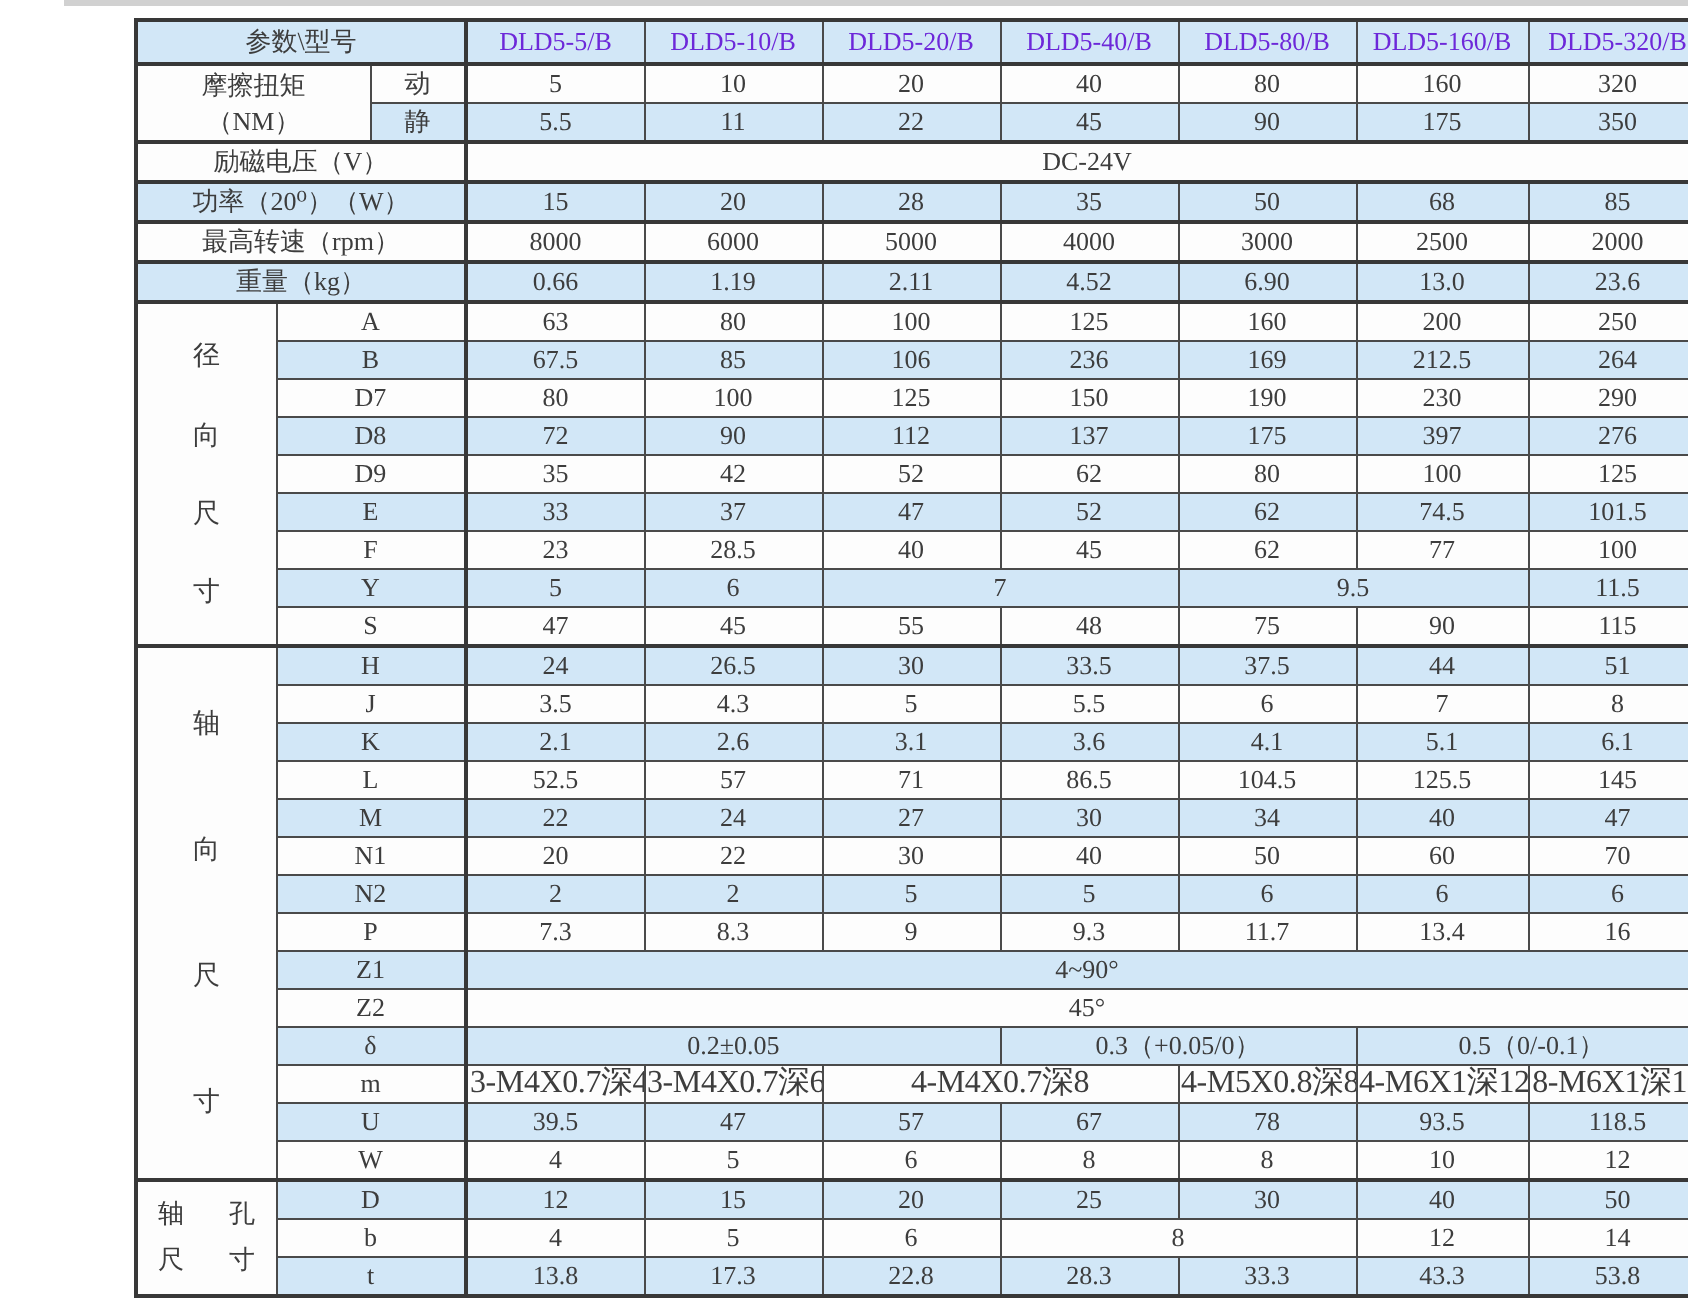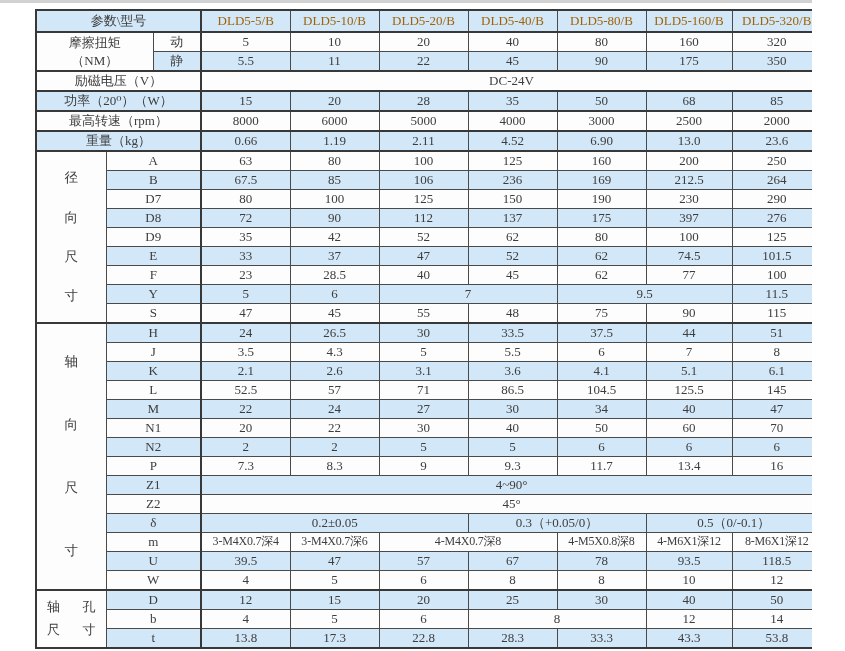--- a/index.html
+++ b/index.html
@@ -1,18 +1,19 @@
 <!DOCTYPE html>
 <html><head>
 <meta charset="utf-8">
 <style>
   html,body{margin:0;padding:0;background:#ffffff;}
   .viewport{
     position:relative;width:812px;height:651px;overflow:hidden;background:#ffffff;
     font-family:"Liberation Serif","DejaVu Serif",serif;
+    margin-left:32px;
   }
   .top-strip{position:absolute;top:0;left:0;width:845px;height:3px;background:#c6c6c6;opacity:.8;}
   table.spec{
     border-collapse:collapse;table-layout:fixed;
     position:absolute;left:35px;top:9px;width:788px;
     border:2px solid #383838;
   }
   td{
     border:1px solid #4a4a4a;
     text-align:center;vertical-align:middle;
@@ -25,22 +26,22 @@
   tr.thick-top td{border-top:2px solid #383838;}
   td.header-cell{height:20px;}
   td.first-data{border-left:2px solid #383838;}
   td.lead{font-size:13px;}
   td.forcewhite{background:#fdfdfd !important;}
   .two-line div{line-height:1.35;}
   .vstack{display:flex;flex-direction:column;justify-content:space-around;align-items:center;}
   .vstack span{display:block;font-size:13.5px;}
   .grid2{display:flex;flex-direction:column;justify-content:center;gap:8px;padding:0 9px;}
   .grid2 .g-row{display:flex;justify-content:space-between;}
-  tr.mrow td.val{font-size:12px;letter-spacing:-0.2px;}
-  td.model{font-size:13px;color:#a16207;}
+  tr.mrow td.val{font-size:16px;letter-spacing:-0.2px;}
+  td.model{font-size:13px;color:#6d28d9;}
 </style>
 </head>
 <body>
 
 <div class="viewport">
   <div class="top-strip"></div>
   <table class="spec">
     <colgroup>
       <col style="width:70px">
         <col style="width:47px">

